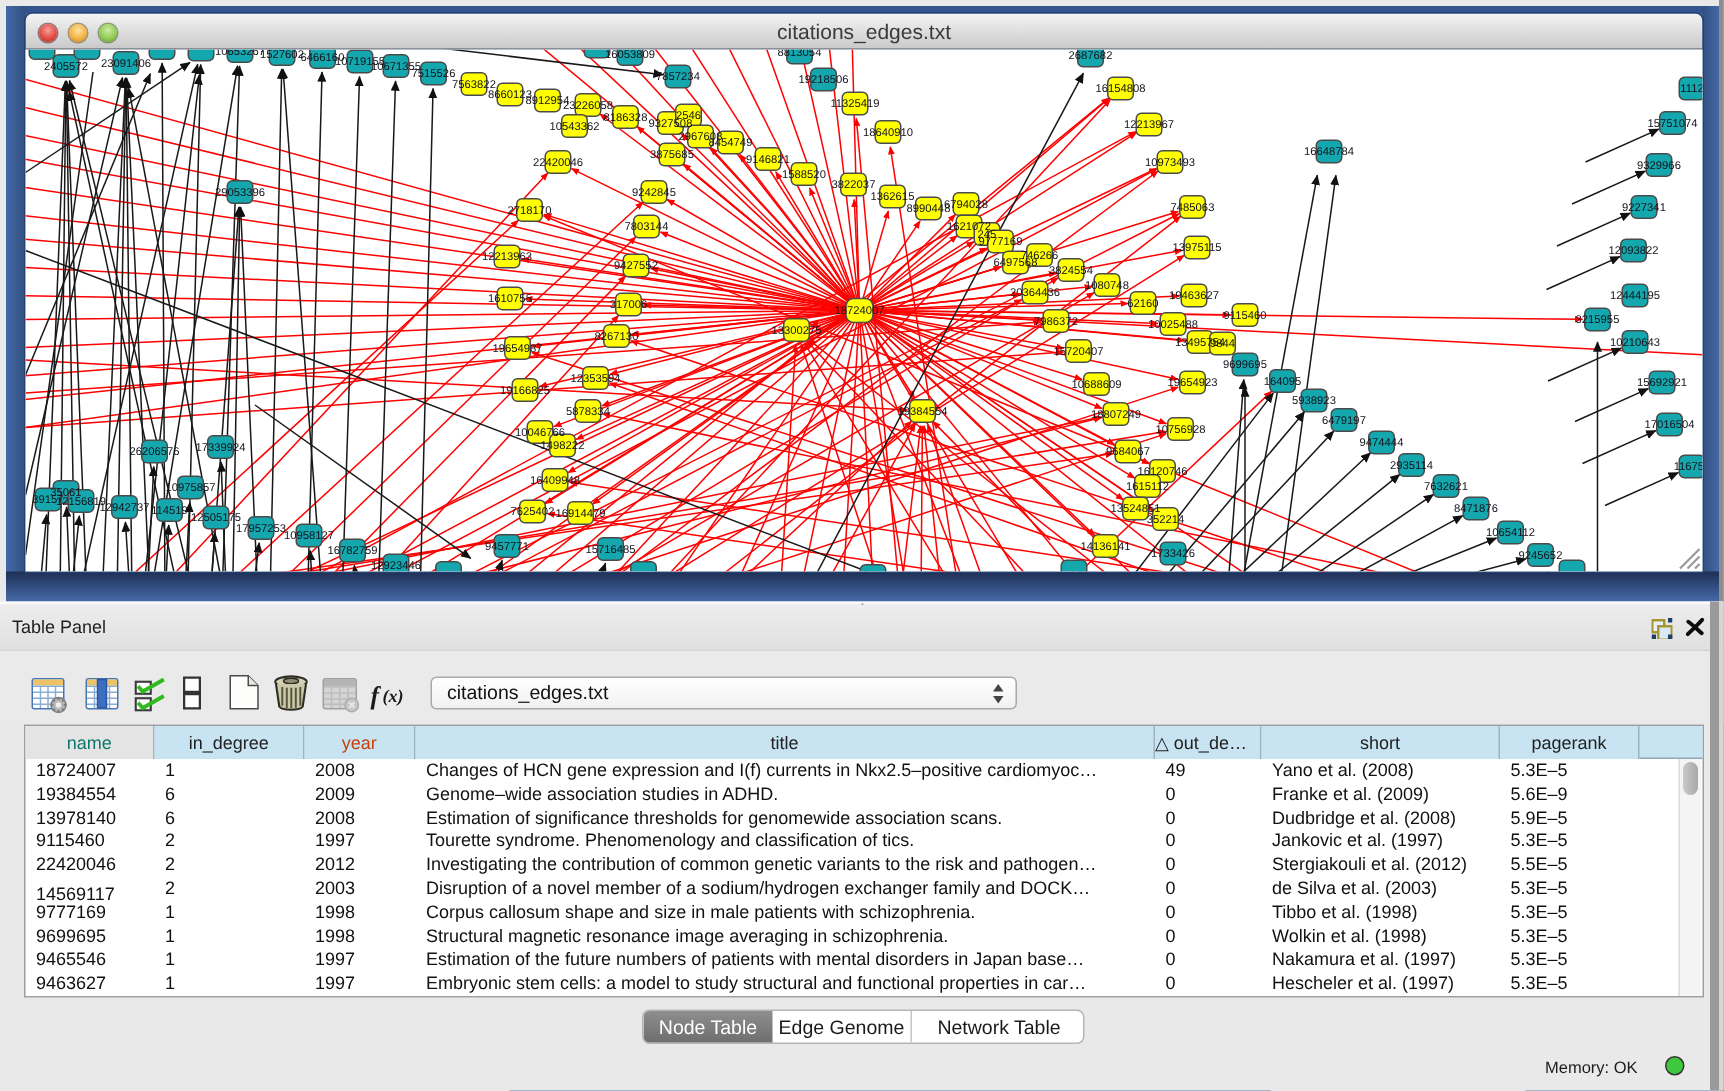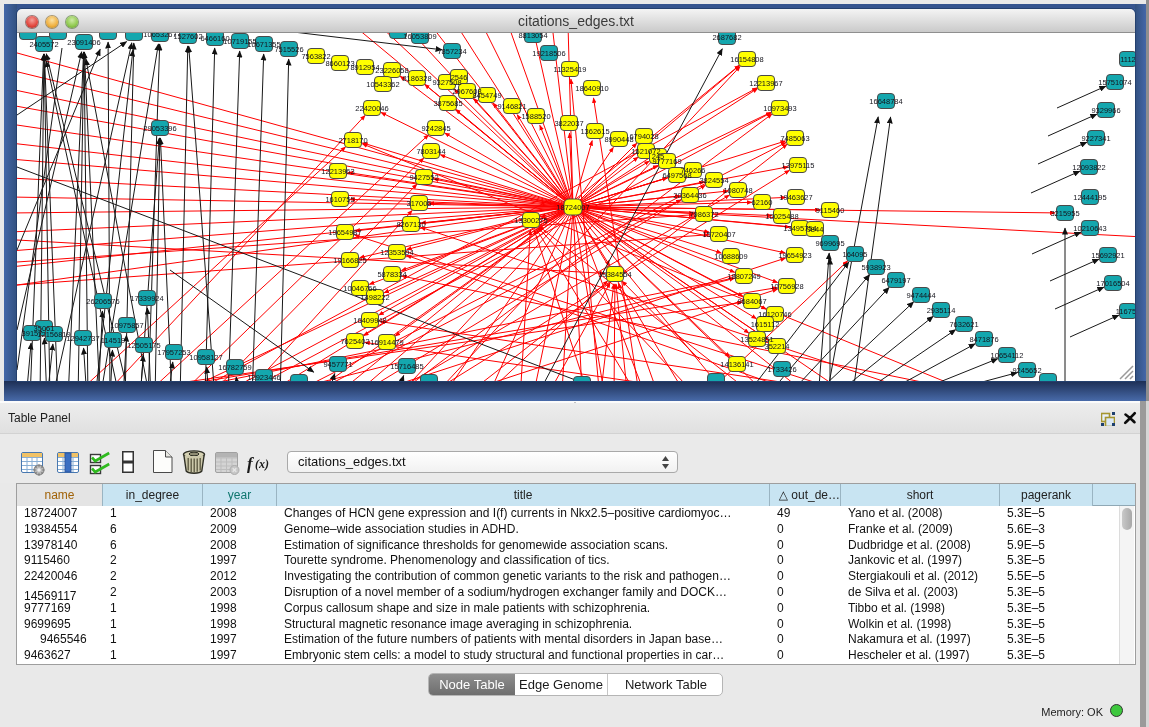--- a/index.html
+++ b/index.html
@@ -605,45 +605,45 @@
 <div class="abs" style="left:287px;top:17px;width:391px;height:22px;background:linear-gradient(#fff,#f1f1f1);border:1px solid #a9a9a9;border-radius:4px;font-size:13px;color:#111;line-height:20px;padding-left:10px">citations_edges.txt
   <svg class="abs" style="right:6px;top:3px" width="11" height="15">
           <path d="M5.5,1 L9,6 L2,6 z" fill="#444"></path>
           <path d="M5.5,14 L9,9 L2,9 z" fill="#444"></path>
         </svg>
 </div>
   </div>
 
   <div class="abs" style="left:16px;top:82px;width:1120px;height:182px;background:#fff;border:1px solid #9e9e9e">
     <div class="abs" style="left:0;top:0;width:1118px;height:22px;background:#c8e4f2;border-bottom:1px solid #8fa8b5">
-        <div style="position:absolute;left:0px;top:0;width:86px;height:22px;background:#e4e4e4;border-right:1px solid #9ab4c2;box-sizing:border-box;text-align:center;line-height:22px;font-size:12px;color:#a16207;overflow:hidden">name</div>
+        <div style="position:absolute;left:0px;top:0;width:86px;height:22px;background:#e4e4e4;border-right:1px solid #9ab4c2;box-sizing:border-box;text-align:center;line-height:22px;font-size:12px;color:#0f766e;overflow:hidden">name</div>
         <div style="position:absolute;left:86px;top:0;width:100px;height:22px;background:#c8e4f2;border-right:1px solid #9ab4c2;box-sizing:border-box;text-align:center;line-height:22px;font-size:12px;color:#222;overflow:hidden">in_degree</div>
-        <div style="position:absolute;left:186px;top:0;width:74px;height:22px;background:#c8e4f2;border-right:1px solid #9ab4c2;box-sizing:border-box;text-align:center;line-height:22px;font-size:12px;color:#0f766e;overflow:hidden">year</div>
+        <div style="position:absolute;left:186px;top:0;width:74px;height:22px;background:#c8e4f2;border-right:1px solid #9ab4c2;box-sizing:border-box;text-align:center;line-height:22px;font-size:12px;color:#c2410c;overflow:hidden">year</div>
         <div style="position:absolute;left:260px;top:0;width:493px;height:22px;background:#c8e4f2;border-right:1px solid #9ab4c2;box-sizing:border-box;text-align:center;line-height:22px;font-size:12px;color:#222;overflow:hidden">title</div>
-        <div style="position:absolute;left:753px;top:0;width:71px;height:22px;background:#c8e4f2;border-right:1px solid #9ab4c2;box-sizing:border-box;text-align:right;line-height:22px;font-size:12px;color:#222;overflow:hidden">△ out_de…</div>
+        <div style="position:absolute;left:753px;top:0;width:71px;height:22px;background:#c8e4f2;border-right:1px solid #9ab4c2;box-sizing:border-box;text-align:left;line-height:22px;font-size:12px;color:#222;overflow:hidden">△ out_de…</div>
         <div style="position:absolute;left:824px;top:0;width:159px;height:22px;background:#c8e4f2;border-right:1px solid #9ab4c2;box-sizing:border-box;text-align:center;line-height:22px;font-size:12px;color:#222;overflow:hidden">short</div>
         <div style="position:absolute;left:983px;top:0;width:93px;height:22px;background:#c8e4f2;border-right:1px solid #9ab4c2;box-sizing:border-box;text-align:center;line-height:22px;font-size:12px;color:#222;overflow:hidden">pagerank</div>
       </div>
     <div style="position:absolute;left:1px;top:22.0px;width:1101px;height:15.8px;font-size:12px;color:#111">
         <div style="position:absolute;left:0px;width:80px;top:0;height:15.8px;line-height:15.8px;padding-left:6px;overflow:hidden;white-space:nowrap">18724007</div>
         <div style="position:absolute;left:86px;width:94px;top:0;height:15.8px;line-height:15.8px;padding-left:6px;overflow:hidden;white-space:nowrap">1</div>
         <div style="position:absolute;left:186px;width:68px;top:0;height:15.8px;line-height:15.8px;padding-left:6px;overflow:hidden;white-space:nowrap">2008</div>
         <div style="position:absolute;left:260px;width:487px;top:0;height:15.8px;line-height:15.8px;padding-left:6px;overflow:hidden;white-space:nowrap">Changes of HCN gene expression and I(f) currents in Nkx2.5–positive cardiomyoc…</div>
         <div style="position:absolute;left:753px;width:65px;top:0;height:15.8px;line-height:15.8px;padding-left:6px;overflow:hidden;white-space:nowrap">49</div>
         <div style="position:absolute;left:824px;width:153px;top:0;height:15.8px;line-height:15.8px;padding-left:6px;overflow:hidden;white-space:nowrap">Yano et al. (2008)</div>
         <div style="position:absolute;left:983px;width:87px;top:0;height:15.8px;line-height:15.8px;padding-left:6px;overflow:hidden;white-space:nowrap">5.3E–5</div>
       </div>
       <div style="position:absolute;left:1px;top:37.8px;width:1101px;height:15.8px;font-size:12px;color:#111">
         <div style="position:absolute;left:0px;width:80px;top:0;height:15.8px;line-height:15.8px;padding-left:6px;overflow:hidden;white-space:nowrap">19384554</div>
         <div style="position:absolute;left:86px;width:94px;top:0;height:15.8px;line-height:15.8px;padding-left:6px;overflow:hidden;white-space:nowrap">6</div>
         <div style="position:absolute;left:186px;width:68px;top:0;height:15.8px;line-height:15.8px;padding-left:6px;overflow:hidden;white-space:nowrap">2009</div>
         <div style="position:absolute;left:260px;width:487px;top:0;height:15.8px;line-height:15.8px;padding-left:6px;overflow:hidden;white-space:nowrap">Genome–wide association studies in ADHD.</div>
         <div style="position:absolute;left:753px;width:65px;top:0;height:15.8px;line-height:15.8px;padding-left:6px;overflow:hidden;white-space:nowrap">0</div>
         <div style="position:absolute;left:824px;width:153px;top:0;height:15.8px;line-height:15.8px;padding-left:6px;overflow:hidden;white-space:nowrap">Franke et al. (2009)</div>
-        <div style="position:absolute;left:983px;width:87px;top:0;height:15.8px;line-height:15.8px;padding-left:6px;overflow:hidden;white-space:nowrap">5.6E–3</div>
+        <div style="position:absolute;left:983px;width:87px;top:0;height:15.8px;line-height:15.8px;padding-left:6px;overflow:hidden;white-space:nowrap">5.6E–9</div>
       </div>
       <div style="position:absolute;left:1px;top:53.6px;width:1101px;height:15.8px;font-size:12px;color:#111">
         <div style="position:absolute;left:0px;width:80px;top:0;height:15.8px;line-height:15.8px;padding-left:6px;overflow:hidden;white-space:nowrap">13978140</div>
         <div style="position:absolute;left:86px;width:94px;top:0;height:15.8px;line-height:15.8px;padding-left:6px;overflow:hidden;white-space:nowrap">6</div>
         <div style="position:absolute;left:186px;width:68px;top:0;height:15.8px;line-height:15.8px;padding-left:6px;overflow:hidden;white-space:nowrap">2008</div>
         <div style="position:absolute;left:260px;width:487px;top:0;height:15.8px;line-height:15.8px;padding-left:6px;overflow:hidden;white-space:nowrap">Estimation of significance thresholds for genomewide association scans.</div>
         <div style="position:absolute;left:753px;width:65px;top:0;height:15.8px;line-height:15.8px;padding-left:6px;overflow:hidden;white-space:nowrap">0</div>
         <div style="position:absolute;left:824px;width:153px;top:0;height:15.8px;line-height:15.8px;padding-left:6px;overflow:hidden;white-space:nowrap">Dudbridge et al. (2008)</div>
         <div style="position:absolute;left:983px;width:87px;top:0;height:15.8px;line-height:15.8px;padding-left:6px;overflow:hidden;white-space:nowrap">5.9E–5</div>
       </div>
@@ -686,21 +686,21 @@
       <div style="position:absolute;left:1px;top:132.6px;width:1101px;height:15.8px;font-size:12px;color:#111">
         <div style="position:absolute;left:0px;width:80px;top:0;height:15.8px;line-height:15.8px;padding-left:6px;overflow:hidden;white-space:nowrap">9699695</div>
         <div style="position:absolute;left:86px;width:94px;top:0;height:15.8px;line-height:15.8px;padding-left:6px;overflow:hidden;white-space:nowrap">1</div>
         <div style="position:absolute;left:186px;width:68px;top:0;height:15.8px;line-height:15.8px;padding-left:6px;overflow:hidden;white-space:nowrap">1998</div>
         <div style="position:absolute;left:260px;width:487px;top:0;height:15.8px;line-height:15.8px;padding-left:6px;overflow:hidden;white-space:nowrap">Structural magnetic resonance image averaging in schizophrenia.</div>
         <div style="position:absolute;left:753px;width:65px;top:0;height:15.8px;line-height:15.8px;padding-left:6px;overflow:hidden;white-space:nowrap">0</div>
         <div style="position:absolute;left:824px;width:153px;top:0;height:15.8px;line-height:15.8px;padding-left:6px;overflow:hidden;white-space:nowrap">Wolkin et al. (1998)</div>
         <div style="position:absolute;left:983px;width:87px;top:0;height:15.8px;line-height:15.8px;padding-left:6px;overflow:hidden;white-space:nowrap">5.3E–5</div>
       </div>
       <div style="position:absolute;left:1px;top:148.4px;width:1101px;height:15.8px;font-size:12px;color:#111">
-        <div style="position:absolute;left:0px;width:80px;top:0;height:15.8px;line-height:15.8px;padding-left:22px;overflow:hidden;white-space:nowrap">9465546</div>
+        <div style="position:absolute;left:0px;width:80px;top:0;height:15.8px;line-height:15.8px;padding-left:6px;overflow:hidden;white-space:nowrap">9465546</div>
         <div style="position:absolute;left:86px;width:94px;top:0;height:15.8px;line-height:15.8px;padding-left:6px;overflow:hidden;white-space:nowrap">1</div>
         <div style="position:absolute;left:186px;width:68px;top:0;height:15.8px;line-height:15.8px;padding-left:6px;overflow:hidden;white-space:nowrap">1997</div>
         <div style="position:absolute;left:260px;width:487px;top:0;height:15.8px;line-height:15.8px;padding-left:6px;overflow:hidden;white-space:nowrap">Estimation of the future numbers of patients with mental disorders in Japan base…</div>
         <div style="position:absolute;left:753px;width:65px;top:0;height:15.8px;line-height:15.8px;padding-left:6px;overflow:hidden;white-space:nowrap">0</div>
         <div style="position:absolute;left:824px;width:153px;top:0;height:15.8px;line-height:15.8px;padding-left:6px;overflow:hidden;white-space:nowrap">Nakamura et al. (1997)</div>
         <div style="position:absolute;left:983px;width:87px;top:0;height:15.8px;line-height:15.8px;padding-left:6px;overflow:hidden;white-space:nowrap">5.3E–5</div>
       </div>
       <div style="position:absolute;left:1px;top:164.2px;width:1101px;height:15.8px;font-size:12px;color:#111">
         <div style="position:absolute;left:0px;width:80px;top:0;height:15.8px;line-height:15.8px;padding-left:6px;overflow:hidden;white-space:nowrap">9463627</div>
         <div style="position:absolute;left:86px;width:94px;top:0;height:15.8px;line-height:15.8px;padding-left:6px;overflow:hidden;white-space:nowrap">1</div>
@@ -715,17 +715,17 @@
       <div class="abs" style="left:2px;top:2px;width:10px;height:22px;border-radius:5px;background:linear-gradient(90deg,#c9c9c9,#a8a8a8)"></div>
     </div>
   </div>
 
   <div class="abs" style="left:428px;top:272px;width:295px;height:23px;border:1px solid #b5b5b5;border-radius:5px;background:#fff;overflow:hidden;font-size:13px">
     <div class="abs" style="left:0;top:0;width:86px;height:23px;background:linear-gradient(#8e8e8e,#6b6b6b);color:#fff;text-align:center;line-height:22px">Node Table</div>
     <div class="abs" style="left:86px;top:0;width:93px;height:23px;border-right:1px solid #c6c6c6;color:#1a1a1a;text-align:center;line-height:22px">Edge Genome</div>
     <div class="abs" style="left:179px;top:0;width:116px;height:23px;color:#1a1a1a;text-align:center;line-height:22px">Network Table</div>
   </div>
 
-  <div class="abs" style="left:1030px;top:305px;width:73px;text-align:right;font-size:11px;color:#1d1d1d">Memory: OK</div>
+  <div class="abs" style="left:1030px;top:305px;width:73px;font-size:11px;color:#1d1d1d">Memory: OK</div>
   <div class="abs" style="left:1110px;top:303px;width:13px;height:13px;border-radius:50%;background:#3ec83e;border:1.5px solid #333"></div>
   <div class="abs" style="left:1140px;top:0;width:6px;height:326px;background:#9a9a9a"></div>
   <div class="abs" style="left:1146px;top:0;width:3px;height:326px;background:#d6d6d6"></div>
 </div>
 
 </body></html>

